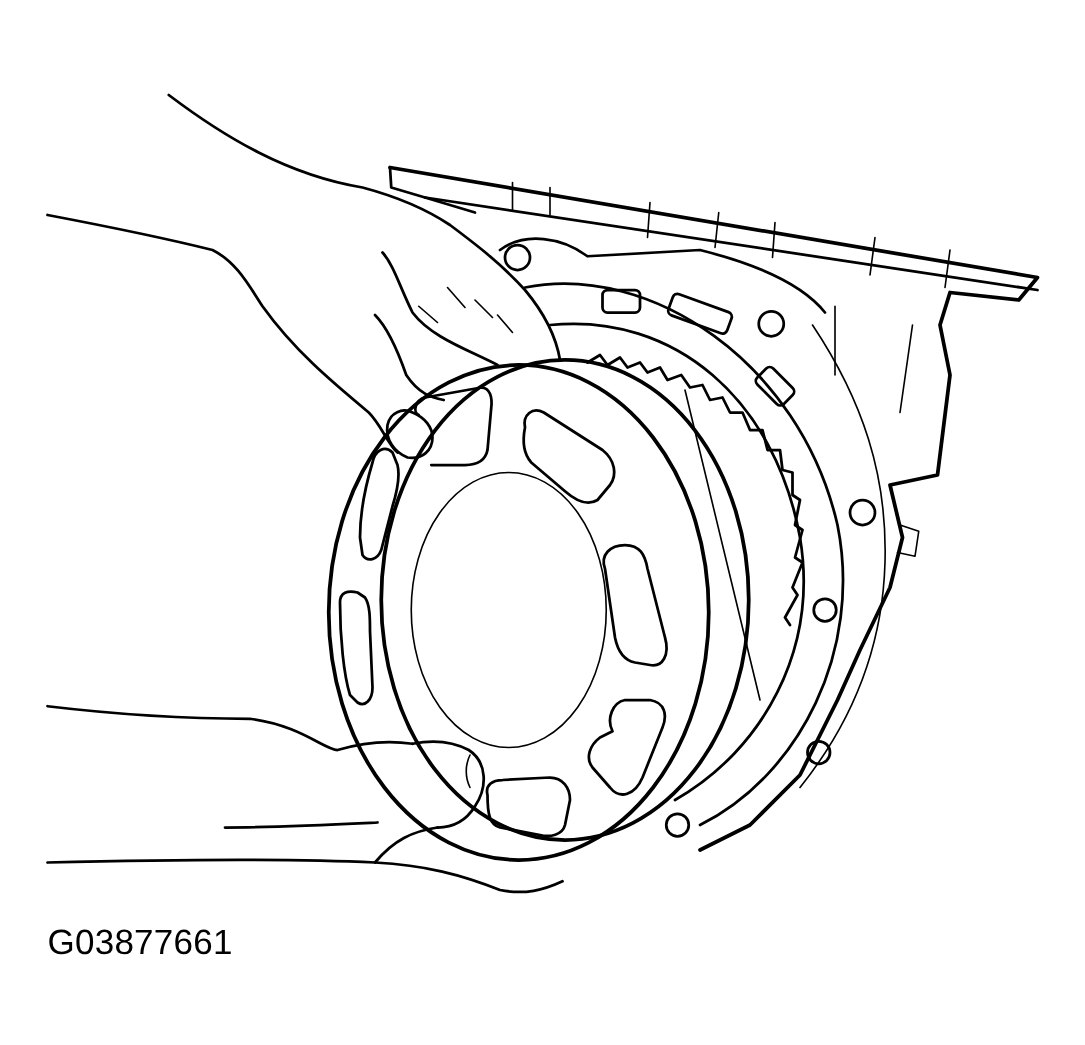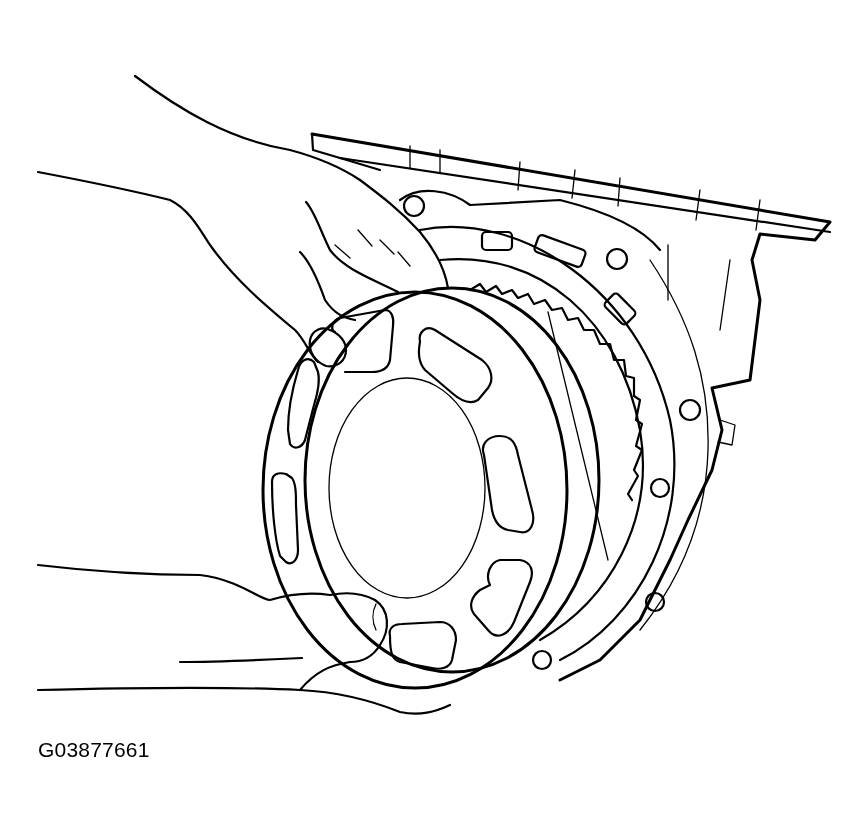--- a/index.html
+++ b/index.html
@@ -1,20 +1,20 @@
 <!DOCTYPE html>
 <html><head>
 <meta charset="utf-8">
 <style>
   html, body { margin: 0; padding: 0; background: #ffffff; }
   body { width: 868px; height: 836px; position: relative; overflow: hidden; }
   #illustration { position: absolute; left: 0; top: 0; width: 868px; height: 836px; }
   .figure-id {
     position: absolute; left: 38px; top: 738px;
-    font-family: "Liberation Sans", sans-serif; font-size: 21px; color: #000;
+    font-family: "Liberation Sans", sans-serif; font-size: 28px; color: #000;
     letter-spacing: 0.2px;
   }
   svg .ln { fill: none; stroke: #000; stroke-linecap: round; stroke-linejoin: round; }
   svg .thk { stroke-width: 3; }
   svg .med { stroke-width: 2.2; }
   svg .thn { stroke-width: 1.3; }
 </style>
 </head>
 <body>
 

